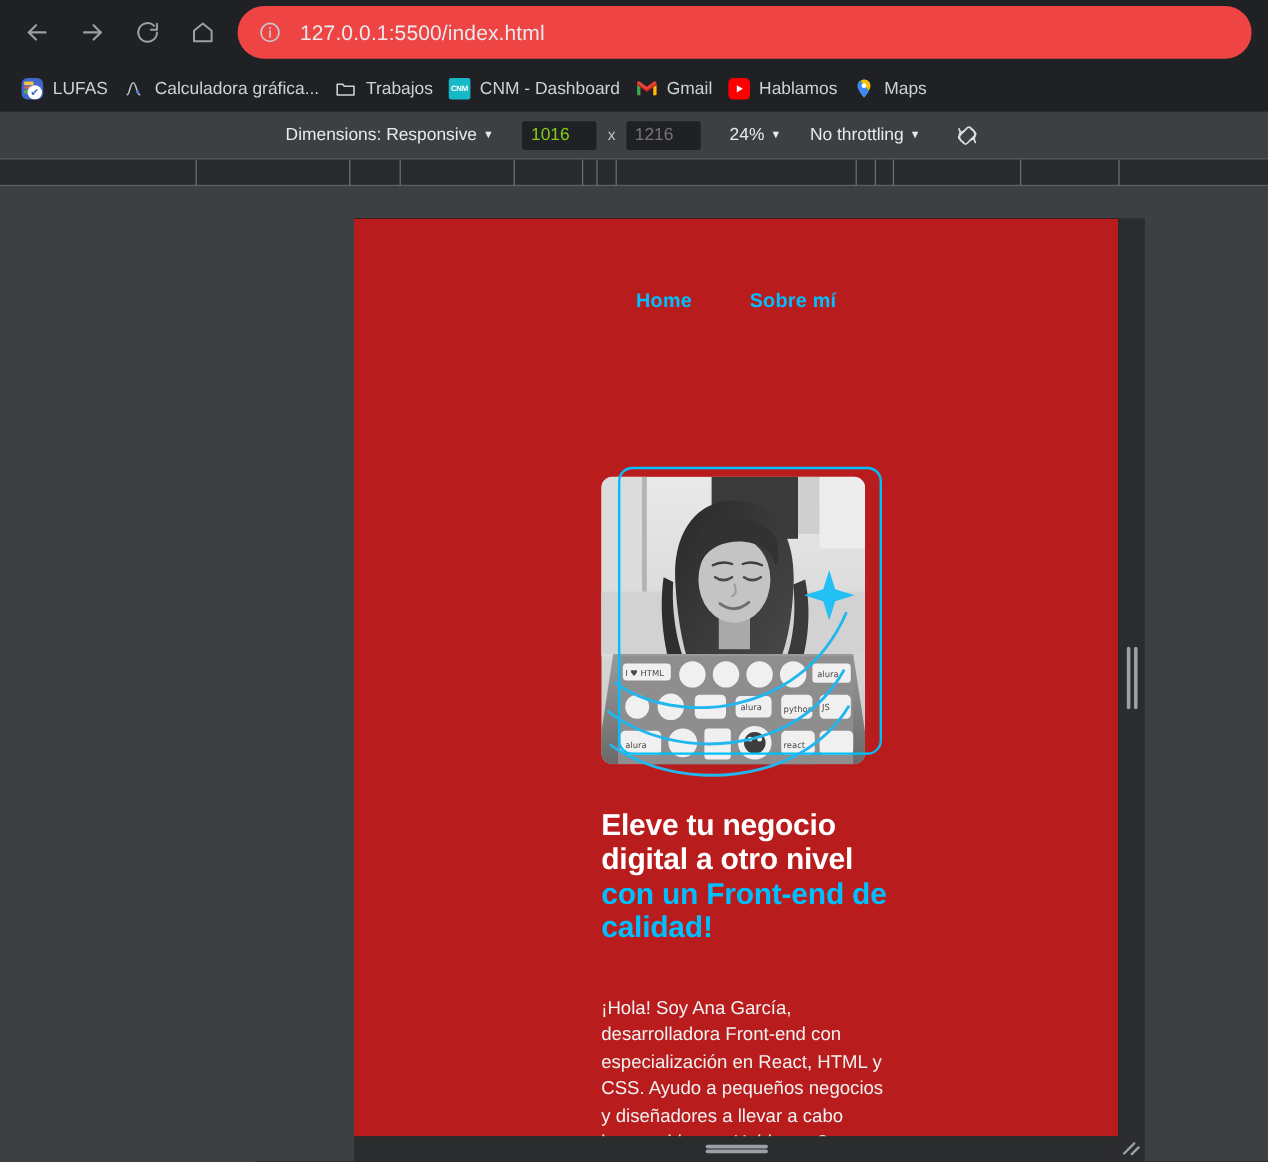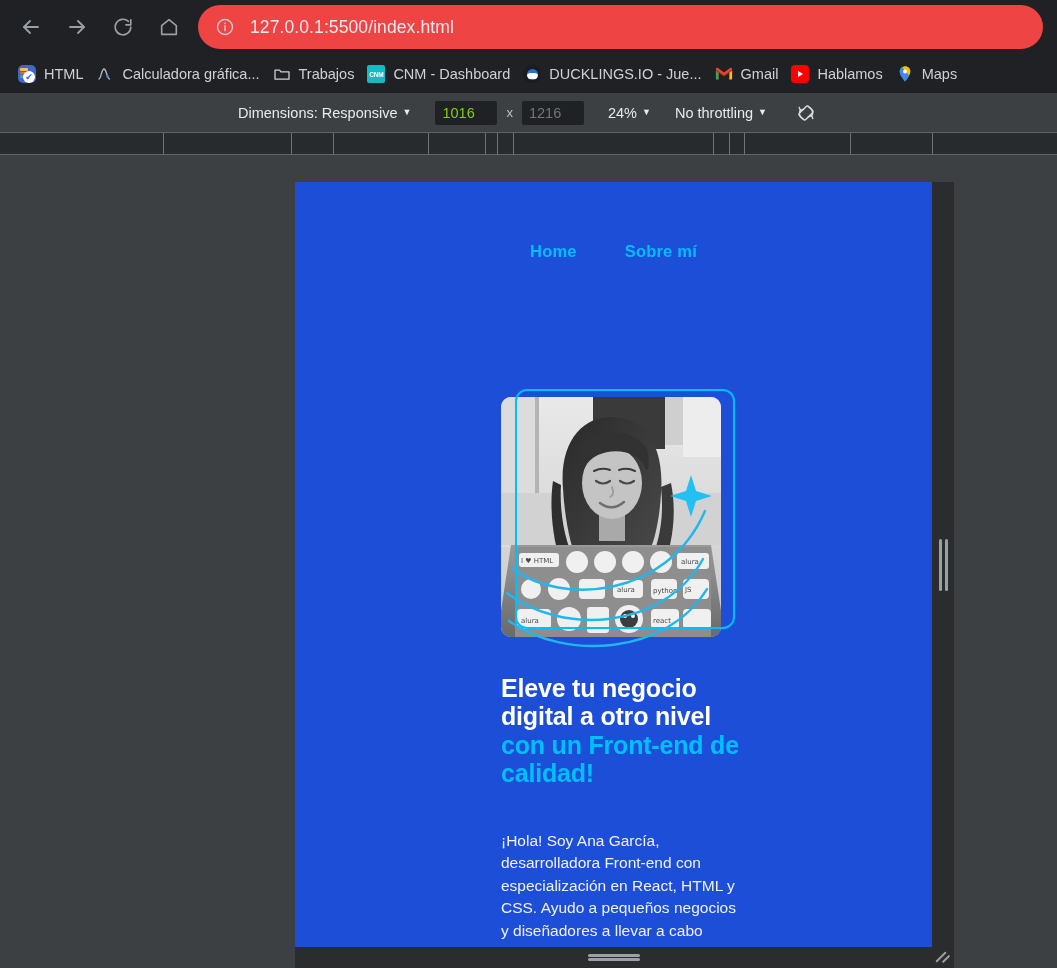--- a/index.html
+++ b/index.html
@@ -114,21 +114,21 @@
   .handle-bottom i { width:52px; height:3px; background:#9aa0a6; border-radius:2px; display:block; margin:1.5px 0; }
   .handle-corner {
     position:absolute; left:932px; top:792px; width:22px; height:21px;
     background:#2b2c2e; cursor:nwse-resize;
   }
   .handle-corner i { position:absolute; background:#9aa0a6; width:2px; border-radius:1px; transform:rotate(45deg); }
   .handle-corner i.c1 { height:14px; left:8px; top:3px; }
   .handle-corner i.c2 { height:10px; left:13px; top:7px; }
 
   
-  .page { position:relative; width:637px; height:765px; background:#1d4ed8; }
+  .page { position:relative; width:637px; height:765px; background:#b91c1c; }
   .site-nav {
     position:absolute; left:0; top:60px; width:637px;
     display:flex; justify-content:center; gap:48px;
   }
   .site-nav a {
     color:#00bfff; font-size:16.5px; font-weight:bold; text-decoration:none;
     letter-spacing:.2px; cursor:pointer;
   }
 
   .hero-photo-wrap { position:absolute; left:206px; top:207px; width:224px; height:248px; }
@@ -208,21 +208,21 @@
 
   <div class="bookmarks">
 
     <div class="bm">
       <span class="bm-ico ico-lufas">
         <i class="bar b1"></i>
           <i class="bar b2"></i>
           <i class="bar b3"></i>
         <span class="check">✔</span>
       </span>
-      <span class="bm-label">HTML</span>
+      <span class="bm-label">LUFAS</span>
     </div>
 
     <div class="bm">
       <span class="bm-ico ico-calc">
         <svg width="18" height="18" viewBox="0 0 18 18" fill="none">
             <path d="M3 14C5 14 5.5 4 8 4s3 10 5.5 10" stroke="#b9bdc1" stroke-width="1.3" stroke-linecap="round"></path>
             <circle cx="11.6" cy="11.6" r="1.35" fill="#4a7bd8"></circle>
           </svg>
       </span>
       <span class="bm-label">Calculadora gráfica...</span>
@@ -235,26 +235,20 @@
           </svg>
       </span>
       <span class="bm-label">Trabajos</span>
     </div>
 
     <div class="bm">
       <span class="bm-ico ico-cnm">CNM</span>
       <span class="bm-label">CNM - Dashboard</span>
     </div>
 
-    <div class="bm">
-      <span class="bm-ico ico-duck">
-          <span class="d"></span>
-        </span>
-      <span class="bm-label">DUCKLINGS.IO - Jue...</span>
-    </div>
 
     <div class="bm">
       <span class="bm-ico ico-gmail">
         <svg width="18" height="18" viewBox="0 0 20 16">
             <path d="M1 3.2 10 9.6l9-6.4V13a1 1 0 0 1-1 1h-2V6.6l-6 4.3-6-4.3V14H2a1 1 0 0 1-1-1z" fill="#c5221f"></path>
             <path d="M1 2.6A1.6 1.6 0 0 1 2.6 1h.4L10 6.2 17 1h.4A1.6 1.6 0 0 1 19 2.6v.6L10 9.6 1 3.2z" fill="#ea4335"></path>
             <path d="M16 14V6.6l3-2.2V13a1 1 0 0 1-1 1z" fill="#fbbc04"></path>
             <path d="M1 13V4.4l3 2.2V14H2a1 1 0 0 1-1-1z" fill="#34a853"></path>
           </svg>
       </span>

